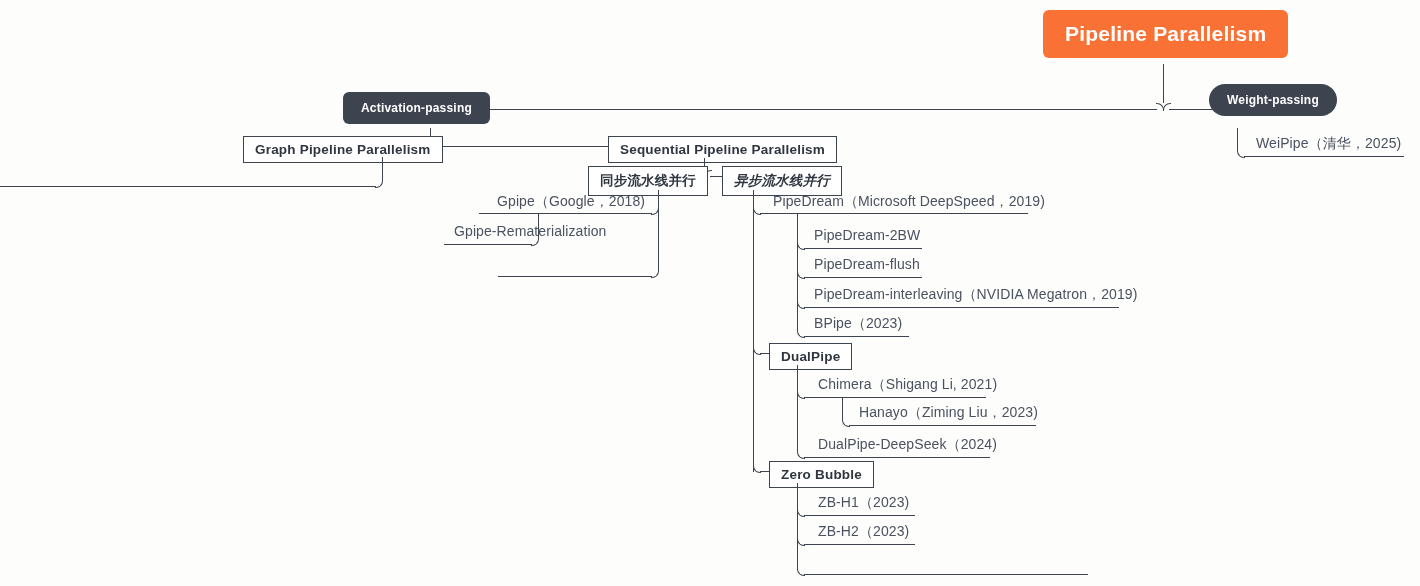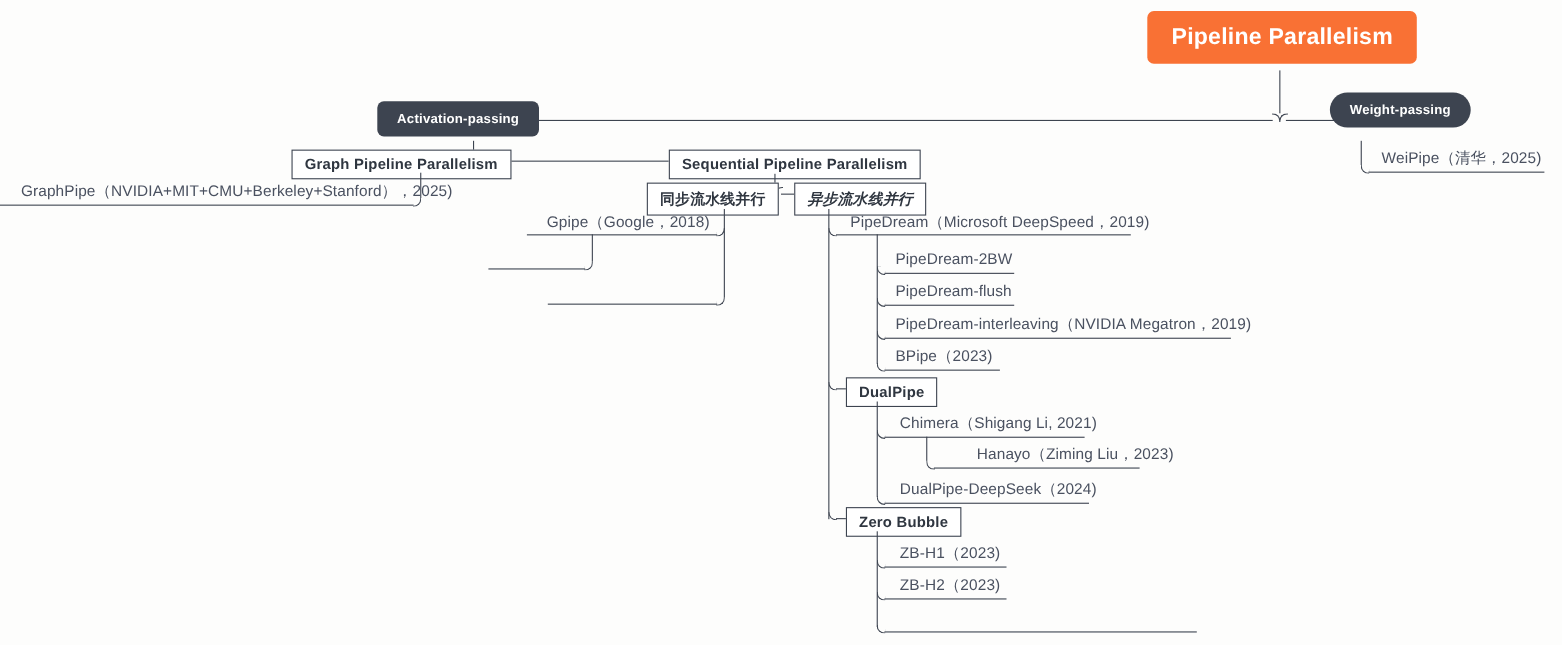--- a/index.html
+++ b/index.html
@@ -69,46 +69,46 @@
   <div class="ln h" style="left:1169px;top:109px;width:44px;"></div>
 
   <div class="node lvl2" style="left:343px;top:92px;">Activation-passing</div>
 
   <div class="ln v" style="left:430px;top:128px;height:12px;"></div>
   <div class="elbow elbow-tr" style="left:423px;top:140px;width:7px;height:7px;"></div>
   <div class="ln h" style="left:417px;top:146px;width:7px;"></div>
   <div class="elbow elbow-tl" style="left:430px;top:140px;width:7px;height:7px;"></div>
   <div class="ln h" style="left:436px;top:146px;width:172px;"></div>
 
-  <div class="node lvl3" style="left:243px;top:136px;margin-left:22px;">Graph Pipeline Parallelism</div>
+  <div class="node lvl3" style="left:243px;top:136px;">Graph Pipeline Parallelism</div>
 
   <div class="ln v" style="left:382px;top:157px;height:23px;"></div>
   <div class="elbow elbow-br" style="left:375px;top:180px;width:7px;height:7px;"></div>
   <div class="ln h" style="left:0px;top:186px;width:376px;"></div>
-  <div class="node leaf" style="left:13px;top:163px;">GraphPipe（NVIDIA+MIT+CMU+Berkeley+Stanford），2025)</div>
 
   <div class="node lvl3" style="left:608px;top:136px;">Sequential Pipeline Parallelism</div>
 
   <div class="ln v" style="left:704px;top:158px;height:12px;"></div>
   <div class="elbow elbow-tr" style="left:697px;top:170px;width:7px;height:7px;"></div>
   <div class="ln h" style="left:690px;top:176px;width:8px;"></div>
   <div class="elbow elbow-tl" style="left:704px;top:170px;width:7px;height:7px;"></div>
   <div class="ln h" style="left:710px;top:176px;width:12px;"></div>
 
   <div class="node lvl3" style="left:588px;top:166px;">同步流水线并行</div>
 
   <div class="ln v" style="left:658px;top:190px;height:80px;"></div>
 
   <div class="elbow elbow-br" style="left:651px;top:207px;width:7px;height:7px;"></div>
   <div class="ln h" style="left:479px;top:213px;width:173px;"></div>
   <div class="node leaf" style="left:491px;top:191px;">Gpipe（Google，2018)</div>
 
   <div class="ln v" style="left:538px;top:213px;height:25px;"></div>
   <div class="elbow elbow-br" style="left:531px;top:238px;width:7px;height:7px;"></div>
   <div class="ln h" style="left:444px;top:244px;width:88px;"></div>
+  <div class="node leaf" style="left:448px;top:221px;">Gpipe-Rematerialization</div>
 
   <div class="elbow elbow-br" style="left:651px;top:270px;width:7px;height:7px;"></div>
   <div class="ln h" style="left:498px;top:276px;width:154px;"></div>
 
   <div class="node lvl3" style="left:722px;top:166px;font-style:italic;">异步流水线并行</div>
 
   <div class="ln v" style="left:753px;top:190px;height:282px;"></div>
 
   <div class="elbow elbow-bl" style="left:753px;top:207px;width:7px;height:7px;"></div>
   <div class="ln h" style="left:760px;top:213px;width:268px;"></div>
@@ -138,21 +138,21 @@
 
   <div class="ln v" style="left:797px;top:365px;height:87px;"></div>
 
   <div class="elbow elbow-bl" style="left:797px;top:391px;width:7px;height:7px;"></div>
   <div class="ln h" style="left:804px;top:397px;width:182px;"></div>
   <div class="node leaf" style="left:812px;top:374px;">Chimera（Shigang Li, 2021)</div>
 
   <div class="ln v" style="left:842px;top:397px;height:22px;"></div>
   <div class="elbow elbow-bl" style="left:842px;top:419px;width:7px;height:7px;"></div>
   <div class="ln h" style="left:849px;top:425px;width:187px;"></div>
-  <div class="node leaf" style="left:853px;top:402px;margin-left:29px;">Hanayo（Ziming Liu，2023)</div>
+  <div class="node leaf" style="left:853px;top:402px;">Hanayo（Ziming Liu，2023)</div>
 
   <div class="elbow elbow-bl" style="left:797px;top:451px;width:7px;height:7px;"></div>
   <div class="ln h" style="left:804px;top:457px;width:186px;"></div>
   <div class="node leaf" style="left:812px;top:434px;">DualPipe-DeepSeek（2024)</div>
 
   <div class="elbow elbow-bl" style="left:753px;top:465px;width:7px;height:7px;"></div>
   <div class="ln h" style="left:760px;top:471px;width:10px;"></div>
   <div class="node lvl3" style="left:769px;top:461px;">Zero Bubble</div>
 
   <div class="ln v" style="left:797px;top:483px;height:87px;"></div>

